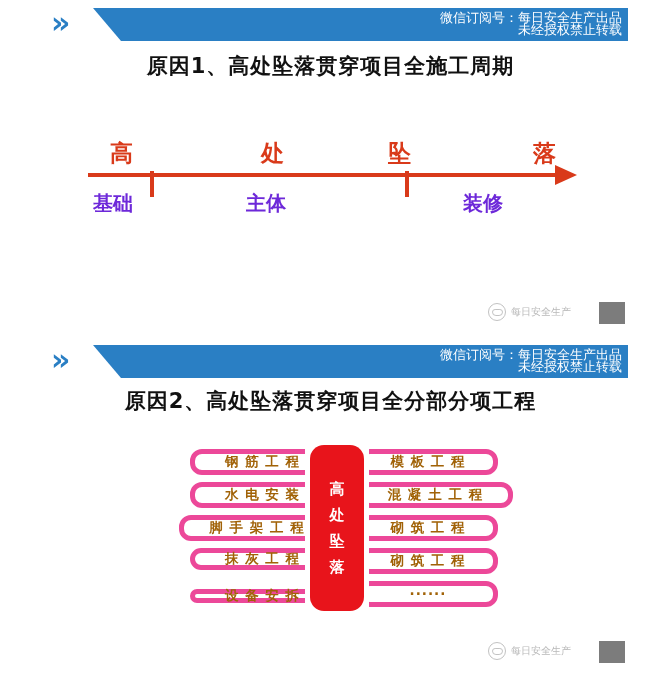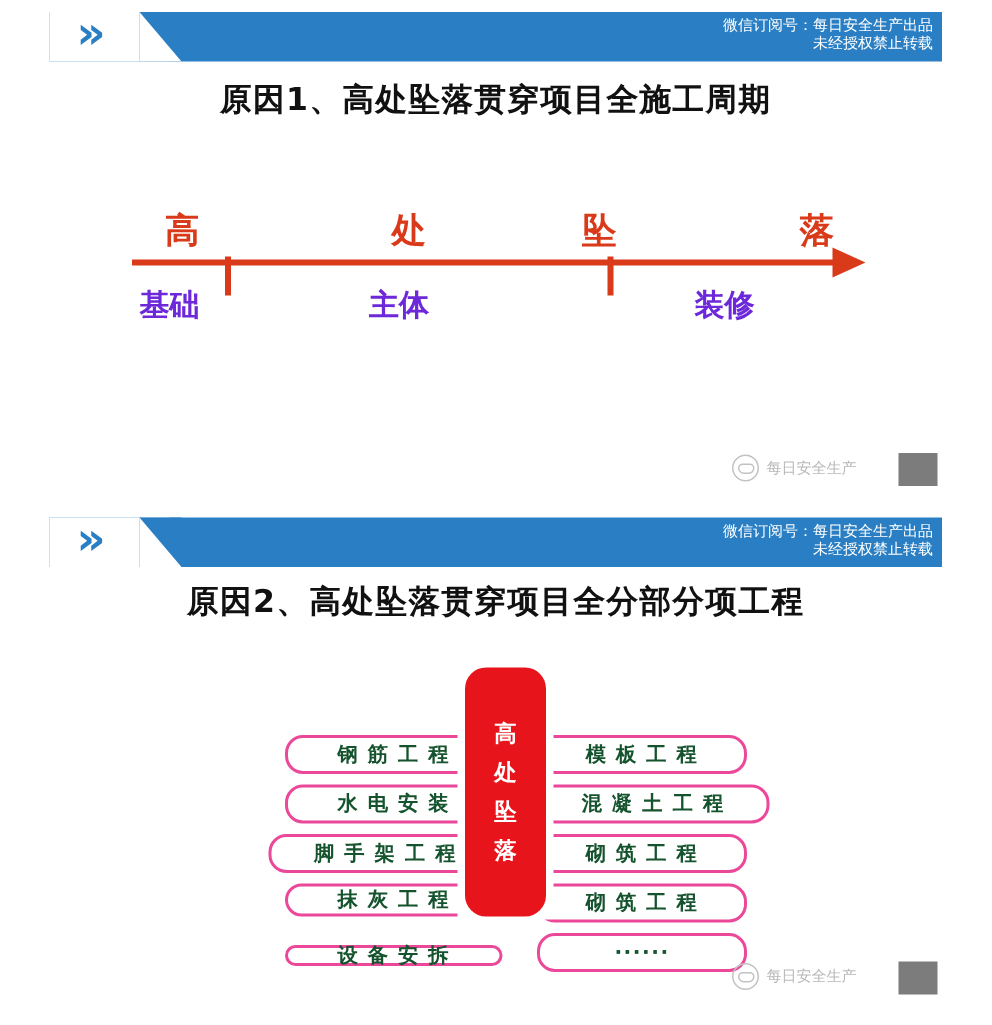--- a/index.html
+++ b/index.html
@@ -57,21 +57,21 @@
     height: 0;
     border-top: 33px solid #2a7fc4;
     border-left: 28px solid #ffffff;
   }
   .banner-text {
     position: absolute;
     right: 6px;
     top: 4px;
     text-align: right;
     color: #ffffff;
-    font-size: 10px;
+    font-size: 13px;
     line-height: 12px;
     font-family: "DejaVu Sans", sans-serif;
   }
   .slide-title {
     position: absolute;
     width: 595px;
     text-align: center;
     font-size: 21px;
     font-weight: bold;
     color: #111111;
@@ -150,33 +150,32 @@
   .wm-block {
     position: absolute;
     width: 26px;
     height: 22px;
     background: #7c7c7c;
   }
   
   .cell {
     position: absolute;
     box-sizing: border-box;
-    border: 2px solid #ec4899;
+    border: 5px solid #ec4899;
     border-radius: 12px;
     background: #ffffff;
     font-size: 13.5px;
     font-weight: bold;
-    color: #14532d;
+    color: #a16207;
     font-family: "DejaVu Sans", sans-serif;
     display: flex;
     align-items: center;
     justify-content: center;
     letter-spacing: 1px;
     white-space: nowrap;
-    margin-top: 41px;
   }
   .center-bar {
     position: absolute;
     background: #e8141b;
     border-radius: 14px;
     display: flex;
     flex-direction: column;
     align-items: center;
     justify-content: center;
     color: #ffffff;

